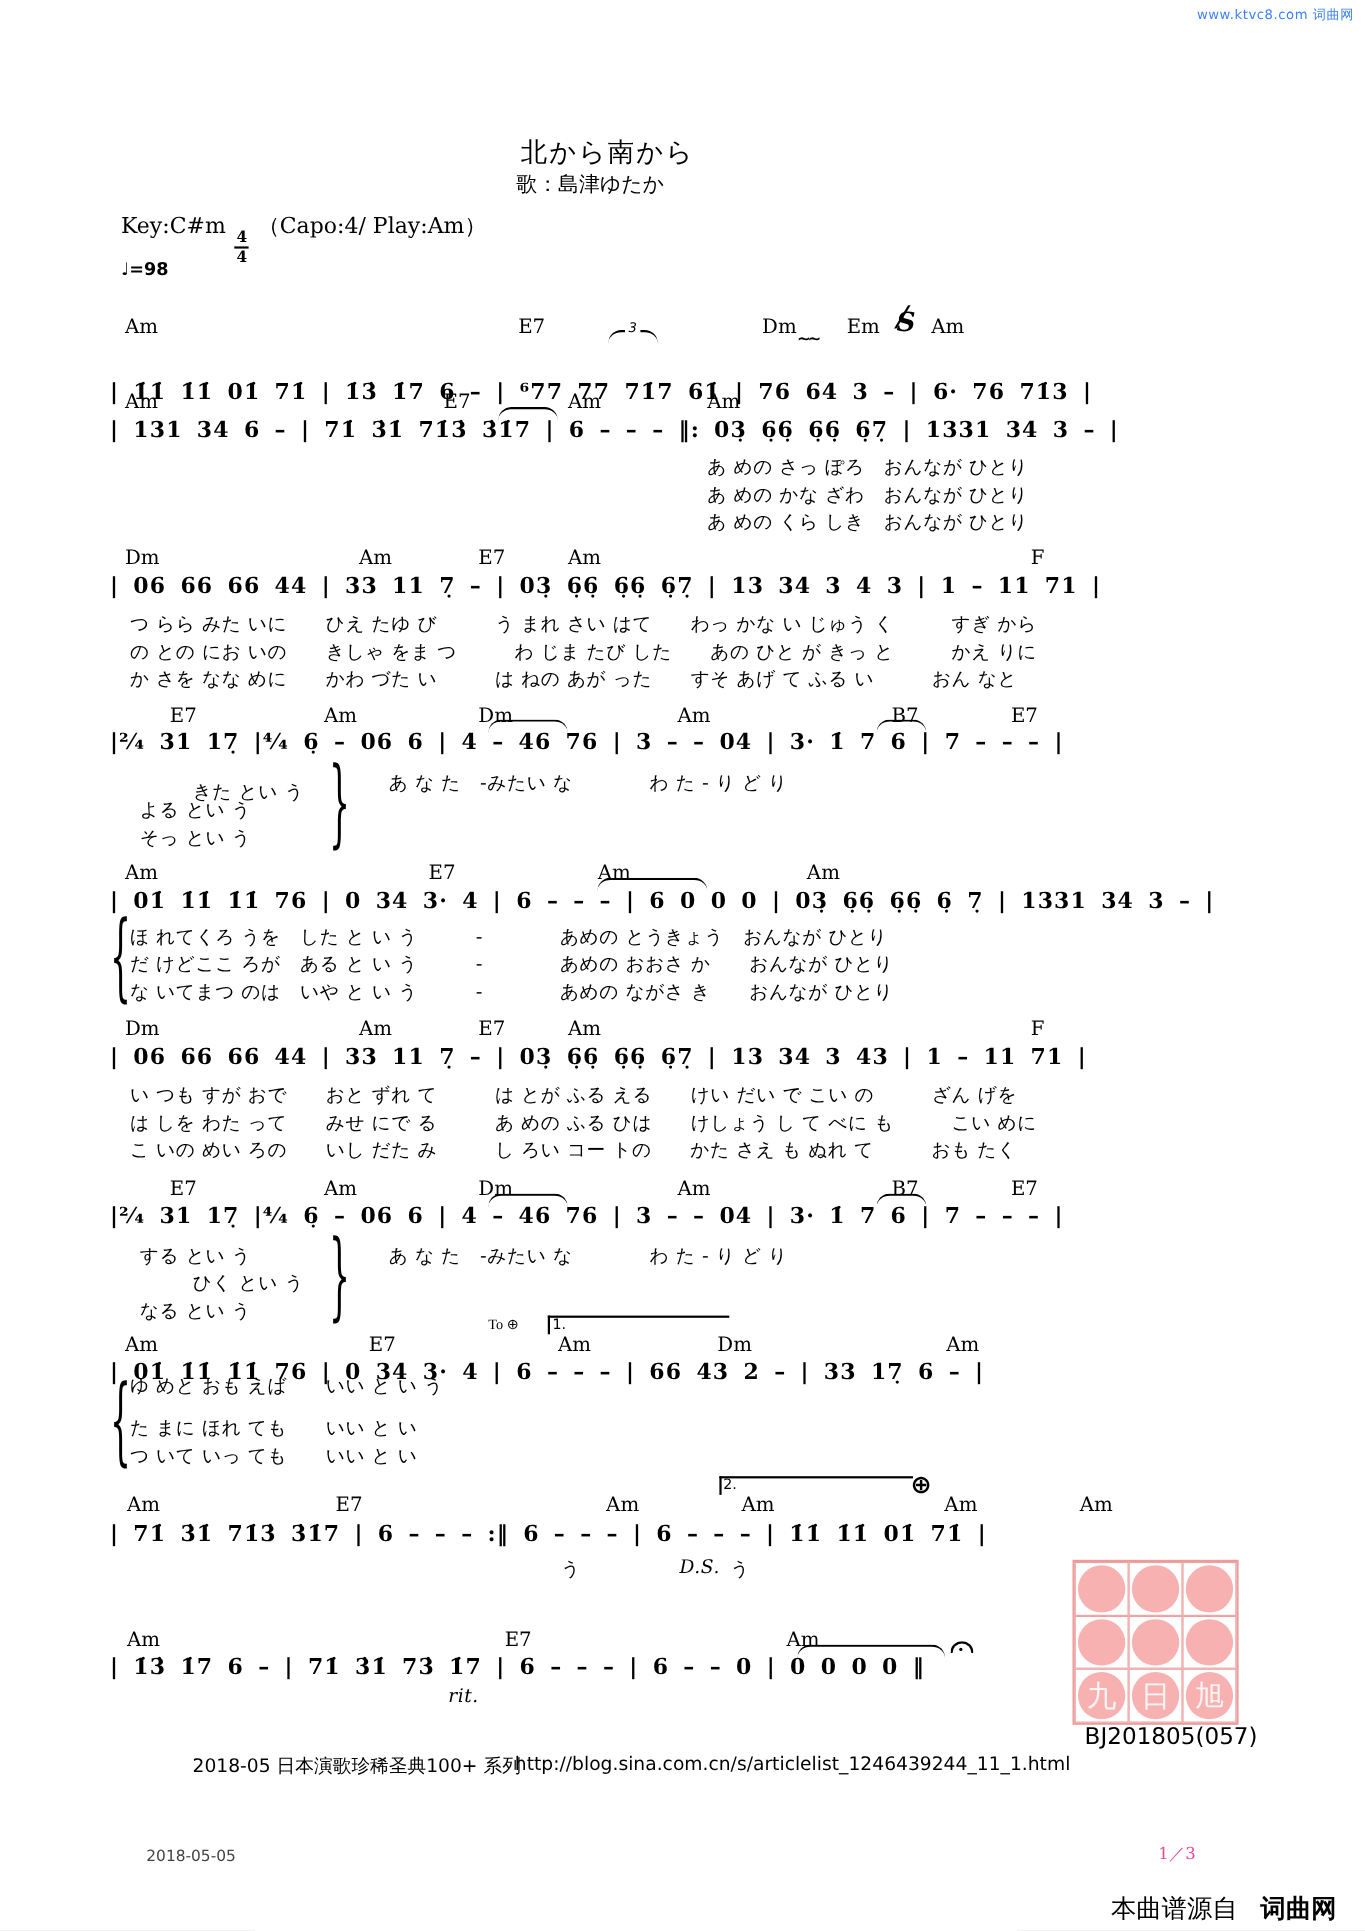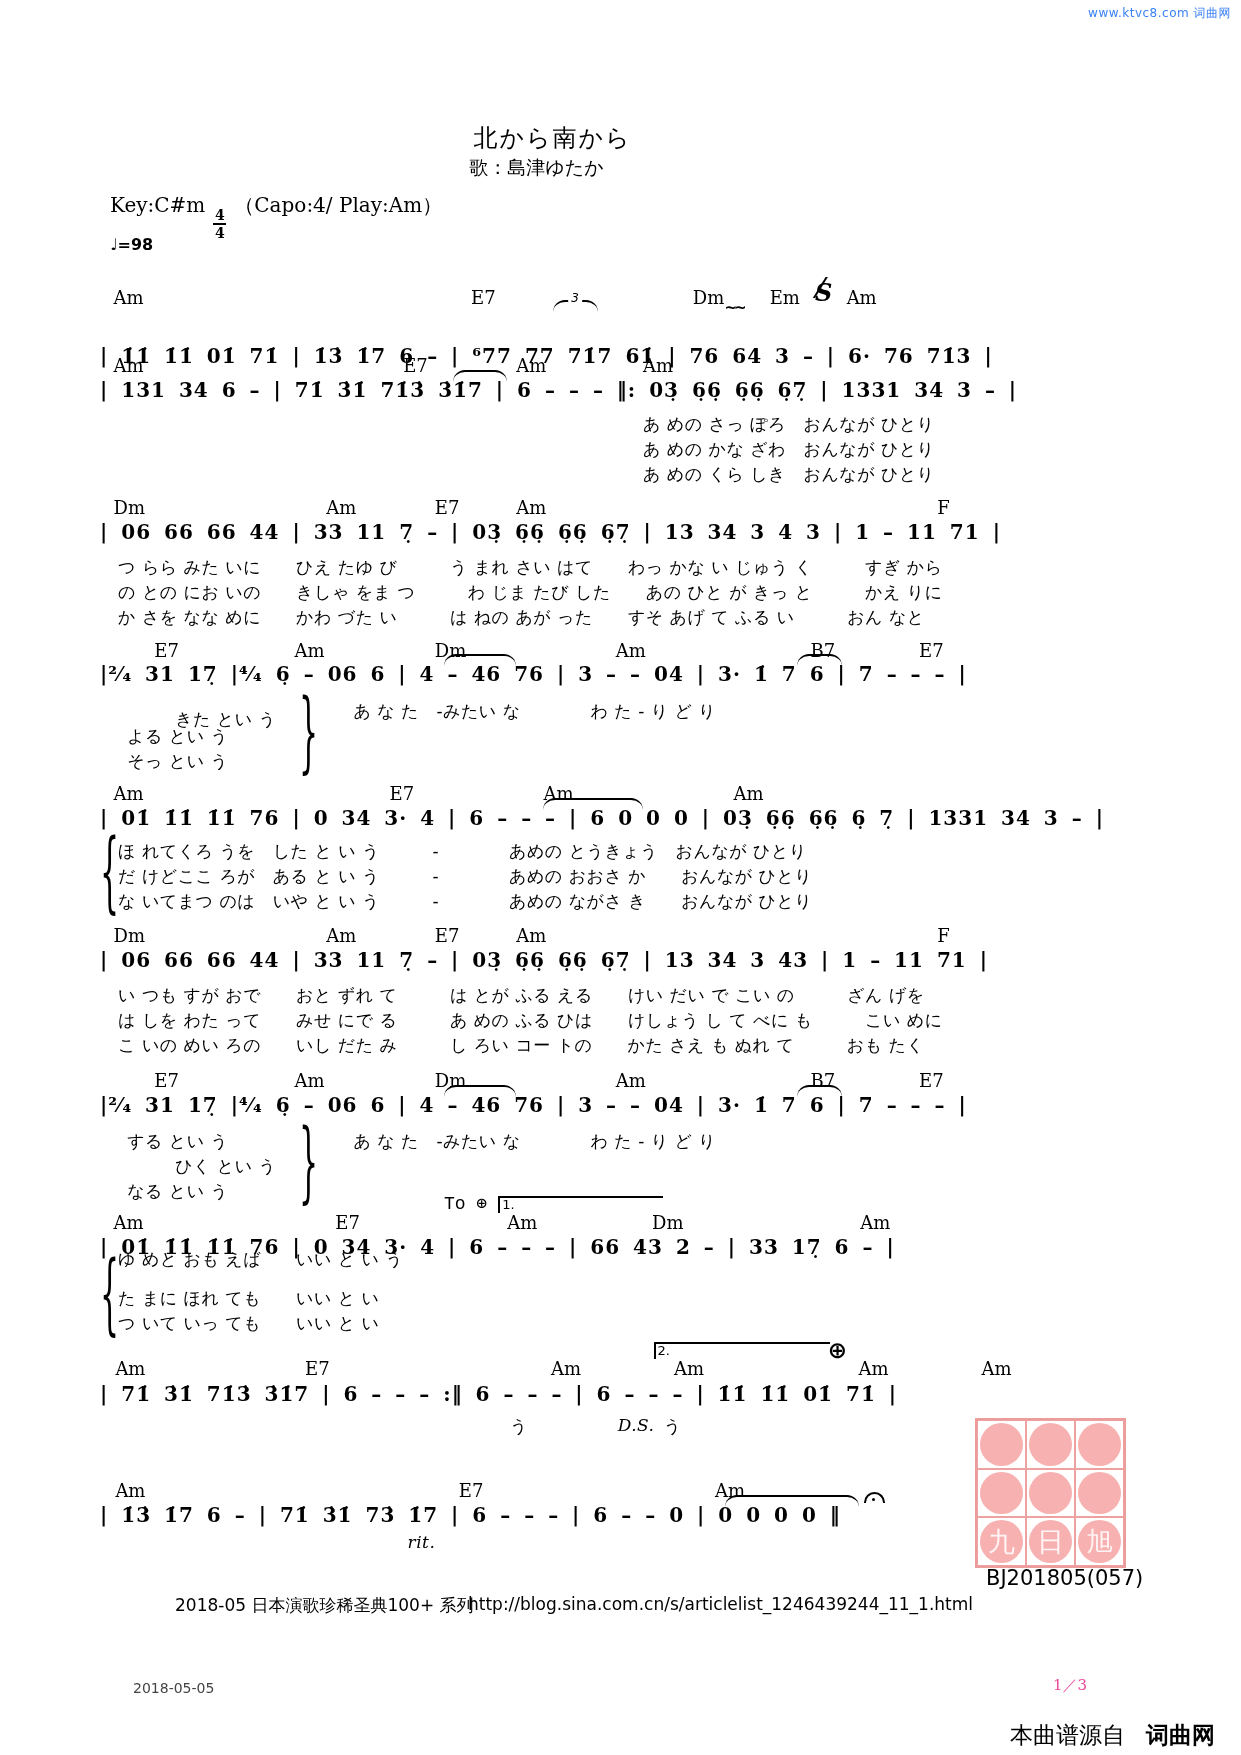--- a/index.html
+++ b/index.html
@@ -20,21 +20,21 @@
   .lyr{position:absolute;font-size:17px;letter-spacing:.5px;white-space:pre}
   .it{font-style:italic;font-family:"DejaVu Serif",serif}
   .volta{position:absolute;border-top:2px solid #000;border-left:2px solid #000;height:15px}
   .volta span{font-size:13px;padding-left:2px;display:block;line-height:13px}
   .tie{position:absolute;height:11px;border-top:2px solid #000;border-radius:12px 12px 0 0}
   .triplet span{position:absolute;top:-10px;left:50%;transform:translateX(-50%);background:#fff;
                 font-size:12px;font-style:italic;padding:0 3px;line-height:12px}
   .segno{position:absolute;font-family:"DejaVu Serif",serif;font-style:italic;font-weight:bold;font-size:24px;line-height:20px}
   .segno::after{content:"\2044";position:absolute;left:3px;top:-4px;font-size:28px;font-style:normal}
   .coda{position:absolute;font-size:23px;font-weight:bold;line-height:20px}
-  .tocoda{position:absolute;font-family:Liberation Mono, monospace;font-size:18px;line-height:18px;white-space:pre}
+  .tocoda{position:absolute;font-family:Liberation Serif, serif;font-size:13px;line-height:18px;white-space:pre}
   .squig{position:absolute;font-weight:bold;letter-spacing:-3px;font-size:15px}
   .fermata{position:absolute;width:17px;height:9px;border:2px solid #000;border-bottom:none;border-radius:17px 17px 0 0}
   .fermata::after{content:"";position:absolute;left:6px;top:4px;width:3px;height:3px;background:#000;border-radius:50%}
   .brace{position:absolute;font-size:30px;font-family:"DejaVu Serif",serif;transform:scaleY(2.9);transform-origin:center;font-weight:400}
   .stamp{position:absolute;left:975px;top:1418px;width:147px;height:146px;display:grid;
          grid-template-columns:repeat(3,1fr);grid-template-rows:repeat(3,1fr);
          border:2px solid rgba(233,135,135,.9);opacity:.92;z-index:3}
   .stamp .cell{border:1px solid rgba(233,135,135,.85);position:relative}
   .stamp .cell::before{content:"";position:absolute;inset:2px;border-radius:50%;background:rgba(246,163,163,.92)}
   .stamp .ch{position:absolute;inset:0;display:flex;align-items:center;justify-content:center;

